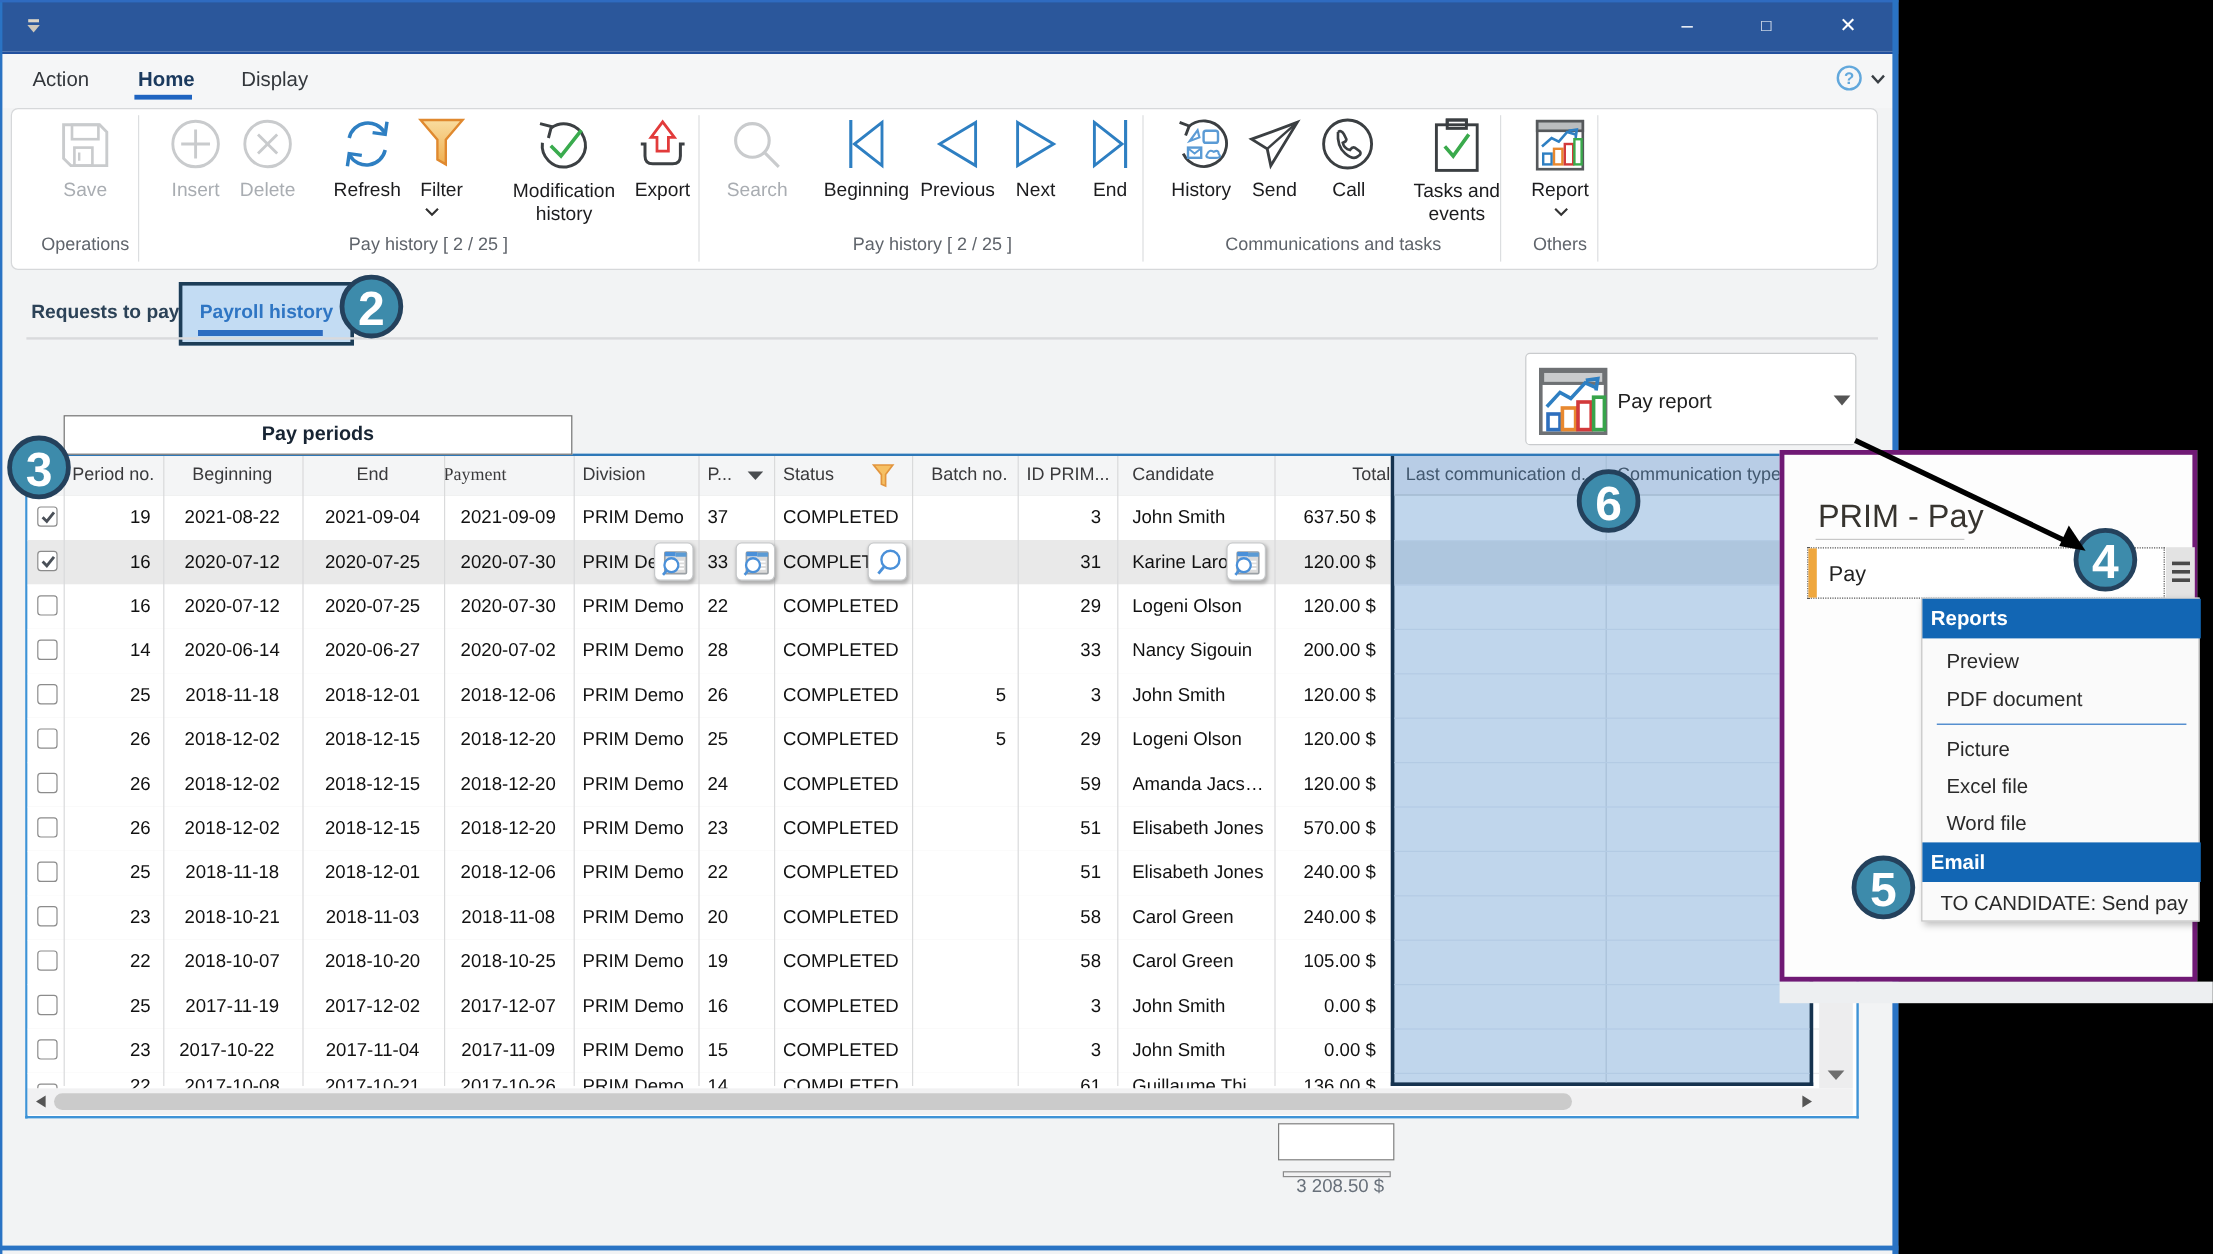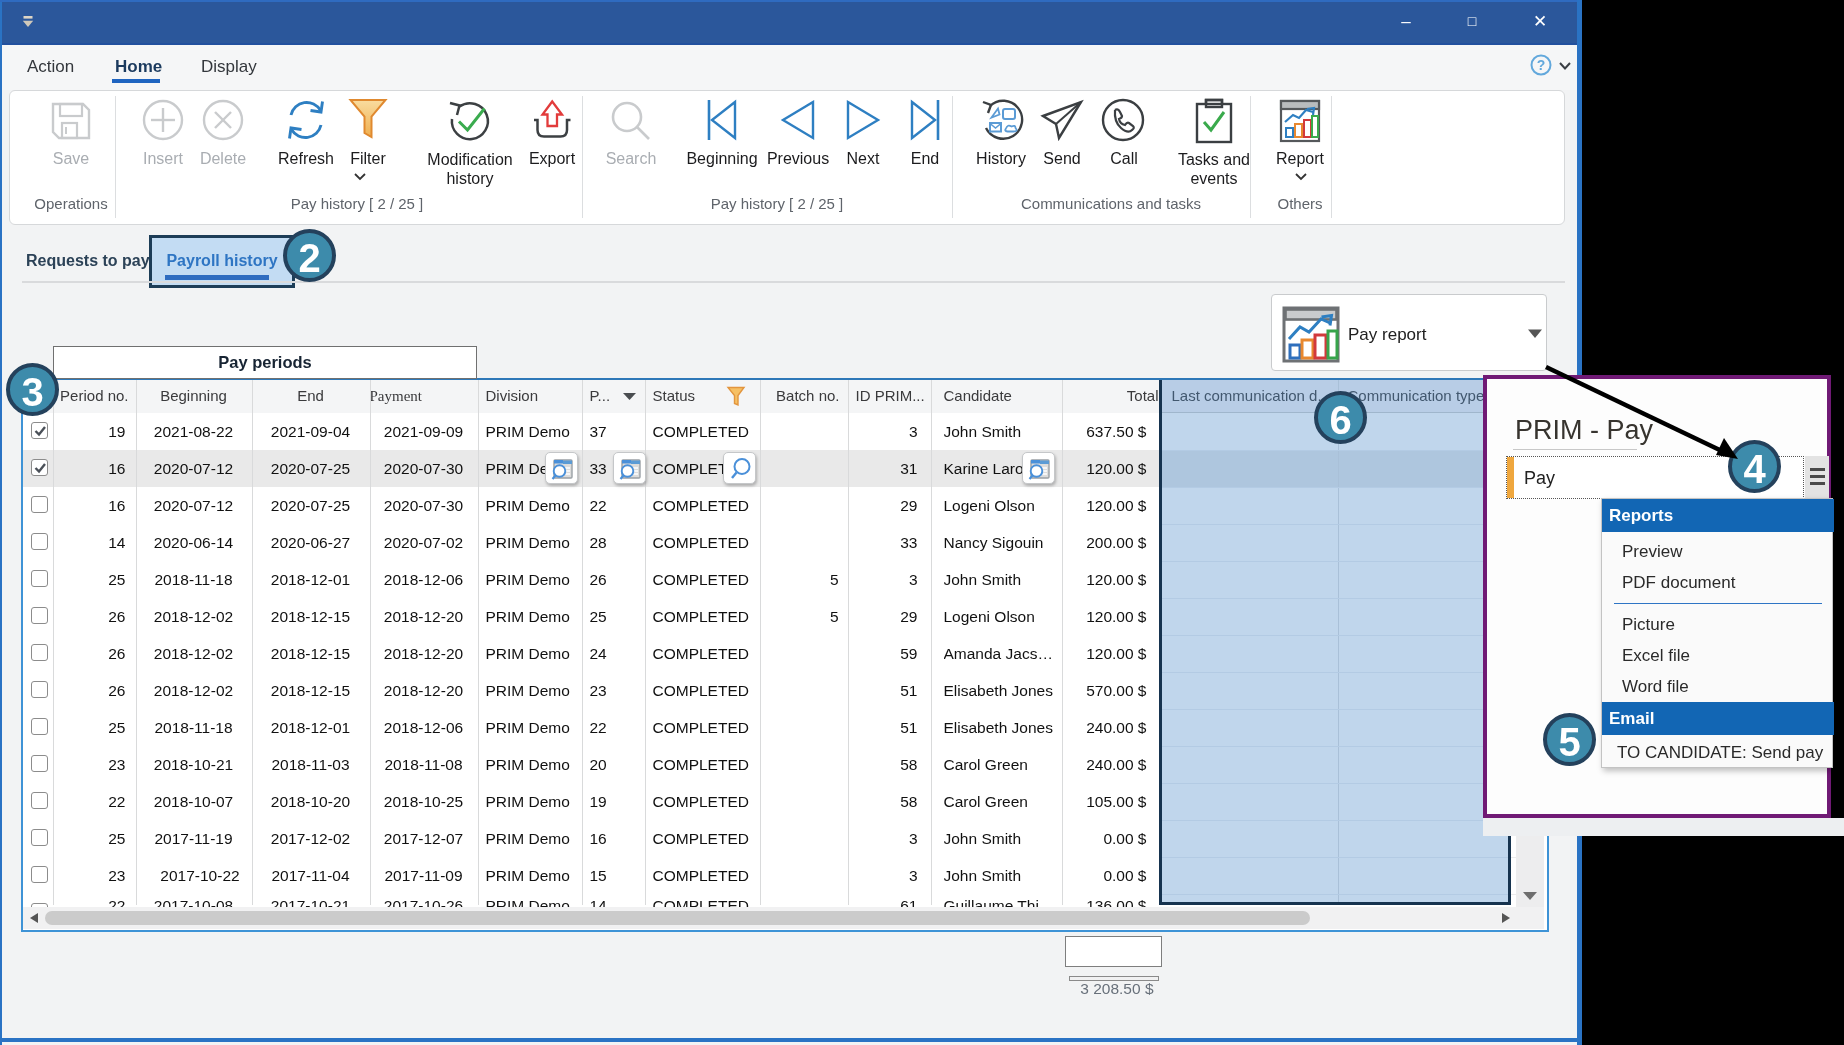--- a/index.html
+++ b/index.html
@@ -441,21 +441,21 @@
 <div class="cell" style="left:629.5px;top:0;width:107px;line-height:37px;">COMPLETED</div>
 <div class="cell num" style="left:736.5px;top:0;width:79px;line-height:37px;"></div>
 <div class="cell num" style="left:824.5px;top:0;width:70px;line-height:37px;">3</div>
 <div class="cell" style="left:920.5px;top:0;width:116px;line-height:37px;">John Smith</div>
 <div class="cell num" style="left:1038.5px;top:0;width:85px;line-height:37px;">0.00 $</div>
 </div>
 <div class="hline" style="left:0;top:476.5px;width:1492.5px;"></div>
 <div class="abs" style="left:0;top:476.5px;width:1135.5px;height:37px;background:#fff;overflow:hidden;">
 <div class="abs" style="left:7.5px;top:9.5px;width:17px;height:17px;background:#fff;border:1.5px solid #8c8c8c;border-radius:3px;"></div>
 <div class="cell num" style="left:29.5px;top:0;width:73px;line-height:37px;">23</div>
-<div class="cell ctr" style="left:119px;top:0;width:116px;line-height:37px;">2017-10-22</div>
+<div class="cell ctr" style="left:108px;top:0;width:116px;line-height:37px;">2017-10-22</div>
 <div class="cell ctr" style="left:228.5px;top:0;width:118px;line-height:37px;">2017-11-04</div>
 <div class="cell ctr" style="left:346.5px;top:0;width:108px;line-height:37px;">2017-11-09</div>
 <div class="cell" style="left:462.5px;top:0;width:92px;line-height:37px;">PRIM Demo</div>
 <div class="cell" style="left:566.5px;top:0;width:55px;line-height:37px;">15</div>
 <div class="cell" style="left:629.5px;top:0;width:107px;line-height:37px;">COMPLETED</div>
 <div class="cell num" style="left:736.5px;top:0;width:79px;line-height:37px;"></div>
 <div class="cell num" style="left:824.5px;top:0;width:70px;line-height:37px;">3</div>
 <div class="cell" style="left:920.5px;top:0;width:116px;line-height:37px;">John Smith</div>
 <div class="cell num" style="left:1038.5px;top:0;width:85px;line-height:37px;">0.00 $</div>
 </div>

